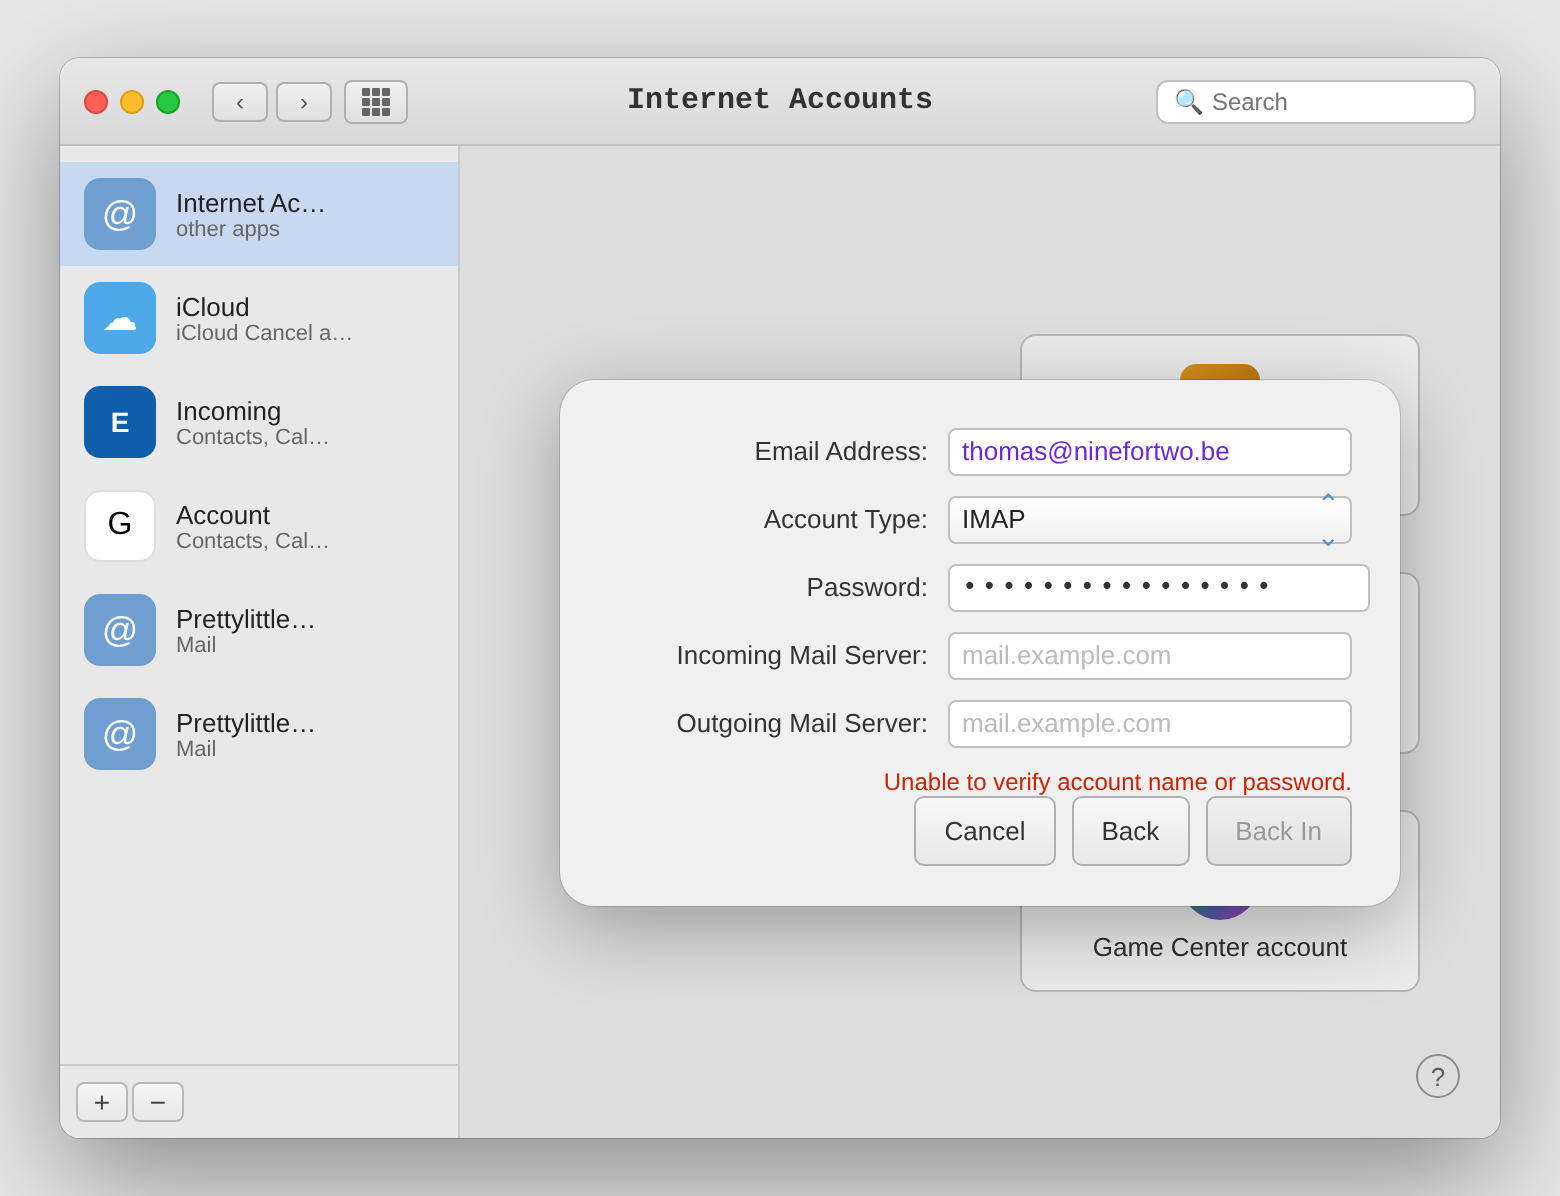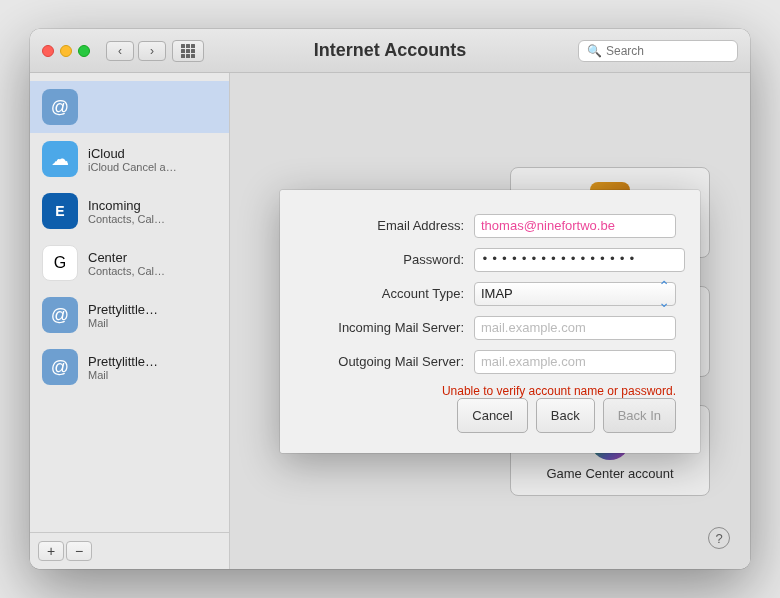--- a/index.html
+++ b/index.html
@@ -95,23 +95,24 @@
       width: 4px;
       height: 4px;
       background: #666;
       border-radius: 0.5px;
     }
 
     .titlebar-title {
       position: absolute;
       left: 50%;
       transform: translateX(-50%);
-      font-size: 18px;
+      font-size: 15px;
       font-weight: 600;
       color: #333;
+      font-family: Liberation Mono, monospace;
     }
 
     .search-bar {
       margin-left: auto;
       display: flex;
       align-items: center;
       background: #fff;
       border: 1px solid #c0c0c0;
       border-radius: 6px;
       padding: 3px 8px;
@@ -302,21 +303,21 @@
       top: 0; left: 0; right: 0; bottom: 0;
       background: rgba(0,0,0,0.08);
       display: flex;
       align-items: center;
       justify-content: center;
       z-index: 10;
     }
 
     .dialog {
       background: #f0f0f0;
-      border-radius: 2px;
+      border-radius: 17px;
       box-shadow: 0 10px 40px rgba(0,0,0,0.3), 0 0 0 0.5px rgba(0,0,0,0.15);
       width: 420px;
       padding: 24px 24px 20px;
     }
 
     .form-row {
       display: flex;
       align-items: center;
       margin-bottom: 10px;
     }
@@ -331,21 +332,21 @@
     }
 
     .form-input {
       flex: 1;
       height: 24px;
       border: 1px solid #c0c0c0;
       border-radius: 4px;
       padding: 0 6px;
       font-size: 13px;
       background: #fff;
-      color: #ec4899;
+      color: #6d28d9;
       outline: none;
     }
 
     .form-input::placeholder {
       color: #bbb;
     }
 
     .form-input.password {
       font-family: 'Courier', monospace;
       letter-spacing: 2px;
@@ -462,20 +463,24 @@
     </div>
   </div>
 
   <div class="main-content">
 
     <div class="sidebar">
       <div class="sidebar-items">
 
         <div class="sidebar-item active">
           <div class="account-icon icon-internet" style="color:white;font-size:18px;display:flex;align-items:center;justify-content:center;">@</div>
+          <div class="sidebar-item-text">
+            <span class="sidebar-item-name">Internet Ac…</span>
+            <span class="sidebar-item-detail">other apps</span>
+          </div>
         </div>
 
         <div class="sidebar-item">
           <div class="account-icon icon-icloud" style="color:white;font-size:18px;display:flex;align-items:center;justify-content:center;">☁</div>
           <div class="sidebar-item-text">
             <span class="sidebar-item-name">iCloud</span>
             <span class="sidebar-item-detail">iCloud Cancel a…</span>
           </div>
         </div>
 
@@ -483,21 +488,21 @@
           <div class="account-icon icon-exchange" style="color:white;font-size:14px;font-weight:bold;display:flex;align-items:center;justify-content:center;">E</div>
           <div class="sidebar-item-text">
             <span class="sidebar-item-name">Incoming</span>
             <span class="sidebar-item-detail">Contacts, Cal…</span>
           </div>
         </div>
 
         <div class="sidebar-item">
           <div class="account-icon icon-google" style="font-size:16px;display:flex;align-items:center;justify-content:center;">G</div>
           <div class="sidebar-item-text">
-            <span class="sidebar-item-name">Center</span>
+            <span class="sidebar-item-name">Account</span>
             <span class="sidebar-item-detail">Contacts, Cal…</span>
           </div>
         </div>
 
         <div class="sidebar-item">
           <div class="account-icon icon-at" style="color:white;font-size:18px;display:flex;align-items:center;justify-content:center;">@</div>
           <div class="sidebar-item-text">
             <span class="sidebar-item-name">Prettylittle…</span>
             <span class="sidebar-item-detail">Mail</span>
           </div>
@@ -539,38 +544,38 @@
       <div class="help-btn">?</div>
 
       <div class="dialog-overlay">
         <div class="dialog">
 
           <div class="form-row">
             <span class="form-label">Email Address:</span>
             <input class="form-input" type="text" value="thomas@ninefortwo.be" style="">
           </div>
 
-
-          <div class="form-row">
-            <span class="form-label">Password:</span>
-            <input class="form-input password" type="password" value="1234567890123456" style="">
-          </div>
 
           <div class="form-row account-type-row">
             <span class="form-label">Account Type:</span>
             <div class="select-wrapper">
               <select class="form-select">
                 <option>IMAP</option>
                 <option>POP</option>
               </select>
               <span class="select-arrow">⌃<br>⌄</span>
             </div>
           </div>
 
           <div class="form-row">
+            <span class="form-label">Password:</span>
+            <input class="form-input password" type="password" value="1234567890123456" style="">
+          </div>
+
+          <div class="form-row">
             <span class="form-label">Incoming Mail Server:</span>
             <input class="form-input" type="text" placeholder="mail.example.com" style="">
           </div>
 
           <div class="form-row">
             <span class="form-label">Outgoing Mail Server:</span>
             <input class="form-input" type="text" placeholder="mail.example.com" style="">
           </div>
 
           <div class="error-text">Unable to verify account name or password.</div>

